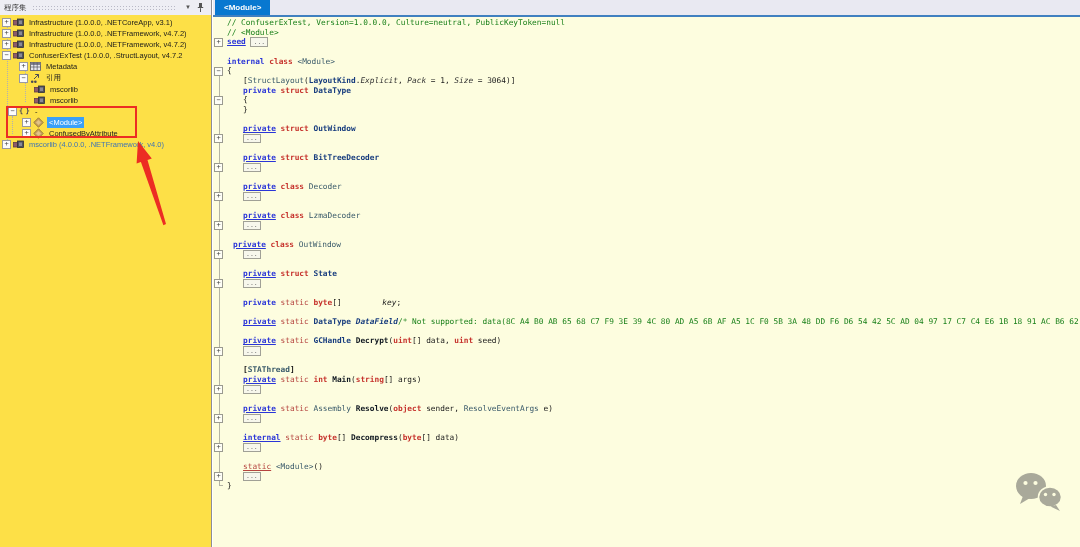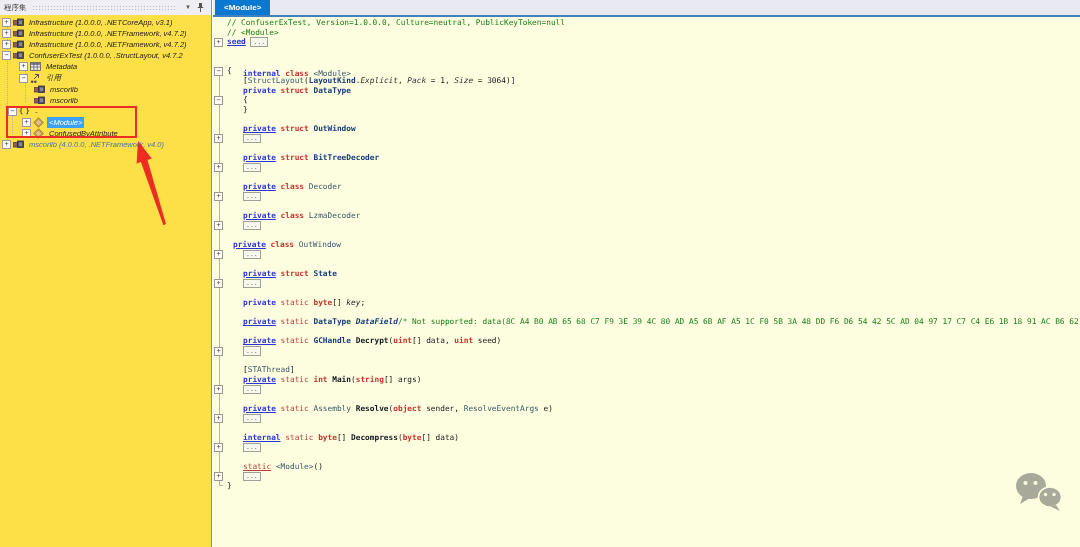--- a/index.html
+++ b/index.html
@@ -21,21 +21,21 @@
 
   .tree { position:absolute; left:0; top:17px; right:0; }
   .trow { position:relative; height:11.1px; line-height:11.1px; white-space:nowrap;
           display:flex; align-items:center; overflow:hidden; }
   .texp { display:inline-block; width:9px; height:9px; min-width:9px;
           border:1px solid #9A9AA0; background:#FCFCFC; color:#444;
           font:7px/7px "DejaVu Sans Mono", monospace; text-align:center; }
   .texp.hid { visibility:hidden; }
   .ticon { display:inline-flex; width:11px; height:11px; margin-left:2px; align-items:center; }
   .nsico { font:bold 7px/11px "DejaVu Sans Mono", monospace; color:#4A4A55; letter-spacing:-1px; }
-  .tlabel { font-size:7.5px; color:#1A1A1A; margin-left:3px; padding:0 2px;font-style:italic; }
+  .tlabel { font-size:7.5px; color:#1A1A1A; margin-left:3px; padding:0 2px; }
   .trow.sel .tlabel { background:#3AA0F8; color:#fff; }
   .trow.muted .tlabel { color:#3F74B5; }
   .tguide { position:absolute; border-left:1px dotted #AFAFB6; width:0; }
 
   .redbox { position:absolute; left:6px; top:106px; width:131px; height:32px;
             border:2px solid #EC2D23; z-index:6; }
   .redarrow { position:absolute; left:0; top:0; width:212px; height:547px;
               z-index:7; pointer-events:none; }
 
   
@@ -62,21 +62,21 @@
   .kb  { color:#2A35D8; font-weight:bold; }
   .kw  { color:#B5443F; }
   .kwb { color:#C6322C; font-weight:bold; }
   .ktb { color:#C6322C; font-weight:bold; }
   .ty  { color:#173C7E; font-weight:bold; }
   .tyi { color:#173C7E; font-weight:bold; font-style:italic; }
   .tyc { color:#3A5A6A; }
   .me  { color:#101820; font-weight:bold; }
   .pl  { color:#1A1A1A; }
   .it  { color:#333; font-style:italic; }
-  .fld { color:#222; font-style:italic; }
+  .fld { color:#222; font-style:italic;margin-left:36px; }
   .u   { text-decoration:underline; }
   .box { display:inline-block; border:1px solid #A0A096; background:#F7F7EC;
          color:#777; font-size:6.5px; line-height:6.5px; padding:0.5px 2px;
          vertical-align:0.5px; }
 
   
   .watermark { position:absolute; right:16px; top:470px; display:flex;
                align-items:center; gap:12px; z-index:3; }
   .wm-text { font-size:30px; color:#ABAB9C; letter-spacing:3px; white-space:nowrap; }
 </style>
@@ -248,21 +248,21 @@
     <div class="tabline"></div>
 
     <div class="codepane" id="codepane">
       <div class="guide elbow" style="left:5.5px; top:58px; height:411px;"></div>
 
       <div id="code-lines">
           <div class="cl" style="top: 1px;"><span class="ct" style="left: 14px;"><span class="tk cm">// ConfuserExTest, Version=1.0.0.0, Culture=neutral, PublicKeyToken=null</span></span></div>
           <div class="cl" style="top: 10.65px;"><span class="ct" style="left: 14px;"><span class="tk cm">// &lt;Module&gt;</span></span></div>
           <div class="cl" style="top: 20.3px;"><span class="fold">+</span><span class="ct" style="left: 14px;"><span class="tk kb u">seed</span><span class="tk pl"> </span><span class="tk box">...</span></span></div>
           <div class="cl" style="top: 29.95px;"><span class="ct" style="left: 14px;"></span></div>
-          <div class="cl" style="top: 39.6px;"><span class="ct" style="left: 30px; margin-top: 12px;"><span class="tk kb">internal</span><span class="tk pl"> </span><span class="tk kwb">class</span><span class="tk pl"> </span><span class="tk tyc">&lt;Module&gt;</span></span></div>
+          <div class="cl" style="top: 39.6px;"><span class="ct" style="left: 14px;"><span class="tk kb">internal</span><span class="tk pl"> </span><span class="tk kwb">class</span><span class="tk pl"> </span><span class="tk tyc">&lt;Module&gt;</span></span></div>
           <div class="cl" style="top: 49.25px;"><span class="fold">−</span><span class="ct" style="left: 14px;"><span class="tk pl">{</span></span></div>
           <div class="cl" style="top: 58.9px;"><span class="ct" style="left: 30px;"><span class="tk pl">[</span><span class="tk tyc">StructLayout</span><span class="tk pl">(</span><span class="tk ty">LayoutKind</span><span class="tk pl">.</span><span class="tk it">Explicit</span><span class="tk pl">, </span><span class="tk it">Pack</span><span class="tk pl"> = 1, </span><span class="tk it">Size</span><span class="tk pl"> = 3064)]</span></span></div>
           <div class="cl" style="top: 68.55px;"><span class="ct" style="left: 30px;"><span class="tk kb">private</span><span class="tk pl"> </span><span class="tk kwb">struct</span><span class="tk pl"> </span><span class="tk ty">DataType</span></span></div>
           <div class="cl" style="top: 78.2px;"><span class="fold">−</span><span class="ct" style="left: 30px;"><span class="tk pl">{</span></span></div>
           <div class="cl" style="top: 87.85px;"><span class="ct" style="left: 30px;"><span class="tk pl">}</span></span></div>
           <div class="cl" style="top: 97.5px;"><span class="ct" style="left: 14px;"></span></div>
           <div class="cl" style="top: 107.15px;"><span class="ct" style="left: 30px;"><span class="tk kb u">private</span><span class="tk pl"> </span><span class="tk kwb">struct</span><span class="tk pl"> </span><span class="tk ty">OutWindow</span></span></div>
           <div class="cl" style="top: 116.8px;"><span class="fold">+</span><span class="ct" style="left: 30px;"><span class="tk box">...</span></span></div>
           <div class="cl" style="top: 126.45px;"><span class="ct" style="left: 14px;"></span></div>
           <div class="cl" style="top: 136.1px;"><span class="ct" style="left: 30px;"><span class="tk kb u">private</span><span class="tk pl"> </span><span class="tk kwb">struct</span><span class="tk pl"> </span><span class="tk ty">BitTreeDecoder</span></span></div>
@@ -280,21 +280,21 @@
           <div class="cl" style="top: 251.9px;"><span class="ct" style="left: 30px;"><span class="tk kb u">private</span><span class="tk pl"> </span><span class="tk kwb">struct</span><span class="tk pl"> </span><span class="tk ty">State</span></span></div>
           <div class="cl" style="top: 261.55px;"><span class="fold">+</span><span class="ct" style="left: 30px;"><span class="tk box">...</span></span></div>
           <div class="cl" style="top: 271.2px;"><span class="ct" style="left: 14px;"></span></div>
           <div class="cl" style="top: 280.85px;"><span class="ct" style="left: 30px;"><span class="tk kb">private</span><span class="tk pl"> </span><span class="tk kw">static</span><span class="tk pl"> </span><span class="tk ktb">byte</span><span class="tk pl">[] </span><span class="tk fld">key</span><span class="tk pl">;</span></span></div>
           <div class="cl" style="top: 290.5px;"><span class="ct" style="left: 14px;"></span></div>
           <div class="cl" style="top: 300.15px;"><span class="ct" style="left: 30px;"><span class="tk kb u">private</span><span class="tk pl"> </span><span class="tk kw">static</span><span class="tk pl"> </span><span class="tk ty">DataType</span><span class="tk pl"> </span><span class="tk tyi">DataField</span><span class="tk cm">/* Not supported: data(8C A4 B0 AB 65 68 C7 F9 3E 39 4C 80 AD A5 6B AF A5 1C F0 5B 3A 48 DD F6 D6 54 42 5C AD 04 97 17 C7 C4 E6 1B 18 91 AC B6 62 B8 4E</span></span></div>
           <div class="cl" style="top: 309.8px;"><span class="ct" style="left: 14px;"></span></div>
           <div class="cl" style="top: 319.45px;"><span class="ct" style="left: 30px;"><span class="tk kb u">private</span><span class="tk pl"> </span><span class="tk kw">static</span><span class="tk pl"> </span><span class="tk ty">GCHandle</span><span class="tk pl"> </span><span class="tk me">Decrypt</span><span class="tk pl">(</span><span class="tk ktb">uint</span><span class="tk pl">[] data, </span><span class="tk ktb">uint</span><span class="tk pl"> seed)</span></span></div>
           <div class="cl" style="top: 329.1px;"><span class="fold">+</span><span class="ct" style="left: 30px;"><span class="tk box">...</span></span></div>
           <div class="cl" style="top: 338.75px;"><span class="ct" style="left: 14px;"></span></div>
-          <div class="cl" style="top: 348.4px;"><span class="ct" style="left: 30px;"><span class="tk pl">[</span><span class="tk tyc">STAThread</span><span class="tk pl">]</span></span></div>
+          <div class="cl" style="top: 348.4px;"><span class="ct" style="left: 30px; font-weight: bold;"><span class="tk pl">[</span><span class="tk tyc">STAThread</span><span class="tk pl">]</span></span></div>
           <div class="cl" style="top: 358.05px;"><span class="ct" style="left: 30px;"><span class="tk kb u">private</span><span class="tk pl"> </span><span class="tk kw">static</span><span class="tk pl"> </span><span class="tk ktb">int</span><span class="tk pl"> </span><span class="tk me">Main</span><span class="tk pl">(</span><span class="tk ktb">string</span><span class="tk pl">[] args)</span></span></div>
           <div class="cl" style="top: 367.7px;"><span class="fold">+</span><span class="ct" style="left: 30px;"><span class="tk box">...</span></span></div>
           <div class="cl" style="top: 377.35px;"><span class="ct" style="left: 14px;"></span></div>
           <div class="cl" style="top: 387px;"><span class="ct" style="left: 30px;"><span class="tk kb u">private</span><span class="tk pl"> </span><span class="tk kw">static</span><span class="tk pl"> </span><span class="tk tyc">Assembly</span><span class="tk pl"> </span><span class="tk me">Resolve</span><span class="tk pl">(</span><span class="tk ktb">object</span><span class="tk pl"> sender, </span><span class="tk tyc">ResolveEventArgs</span><span class="tk pl"> e)</span></span></div>
           <div class="cl" style="top: 396.65px;"><span class="fold">+</span><span class="ct" style="left: 30px;"><span class="tk box">...</span></span></div>
           <div class="cl" style="top: 406.3px;"><span class="ct" style="left: 14px;"></span></div>
           <div class="cl" style="top: 415.95px;"><span class="ct" style="left: 30px;"><span class="tk kb u">internal</span><span class="tk pl"> </span><span class="tk kw">static</span><span class="tk pl"> </span><span class="tk ktb">byte</span><span class="tk pl">[] </span><span class="tk me">Decompress</span><span class="tk pl">(</span><span class="tk ktb">byte</span><span class="tk pl">[] data)</span></span></div>
           <div class="cl" style="top: 425.6px;"><span class="fold">+</span><span class="ct" style="left: 30px;"><span class="tk box">...</span></span></div>
           <div class="cl" style="top: 435.25px;"><span class="ct" style="left: 14px;"></span></div>
           <div class="cl" style="top: 444.9px;"><span class="ct" style="left: 30px;"><span class="tk kw u">static</span><span class="tk pl"> </span><span class="tk tyc">&lt;Module&gt;</span><span class="tk pl">()</span></span></div>

